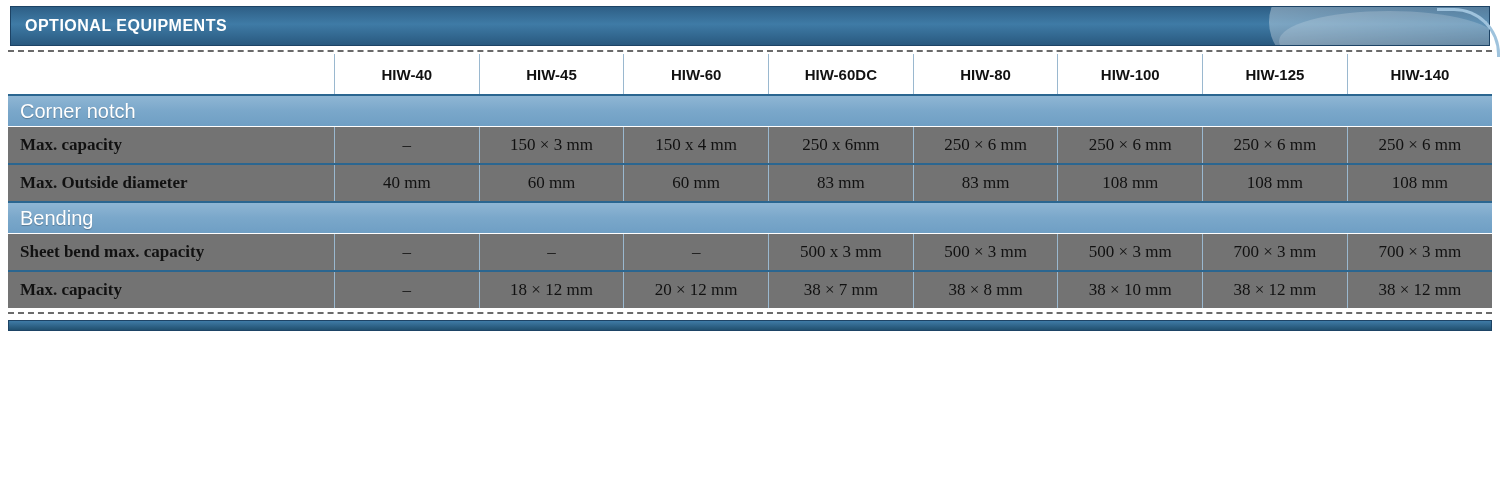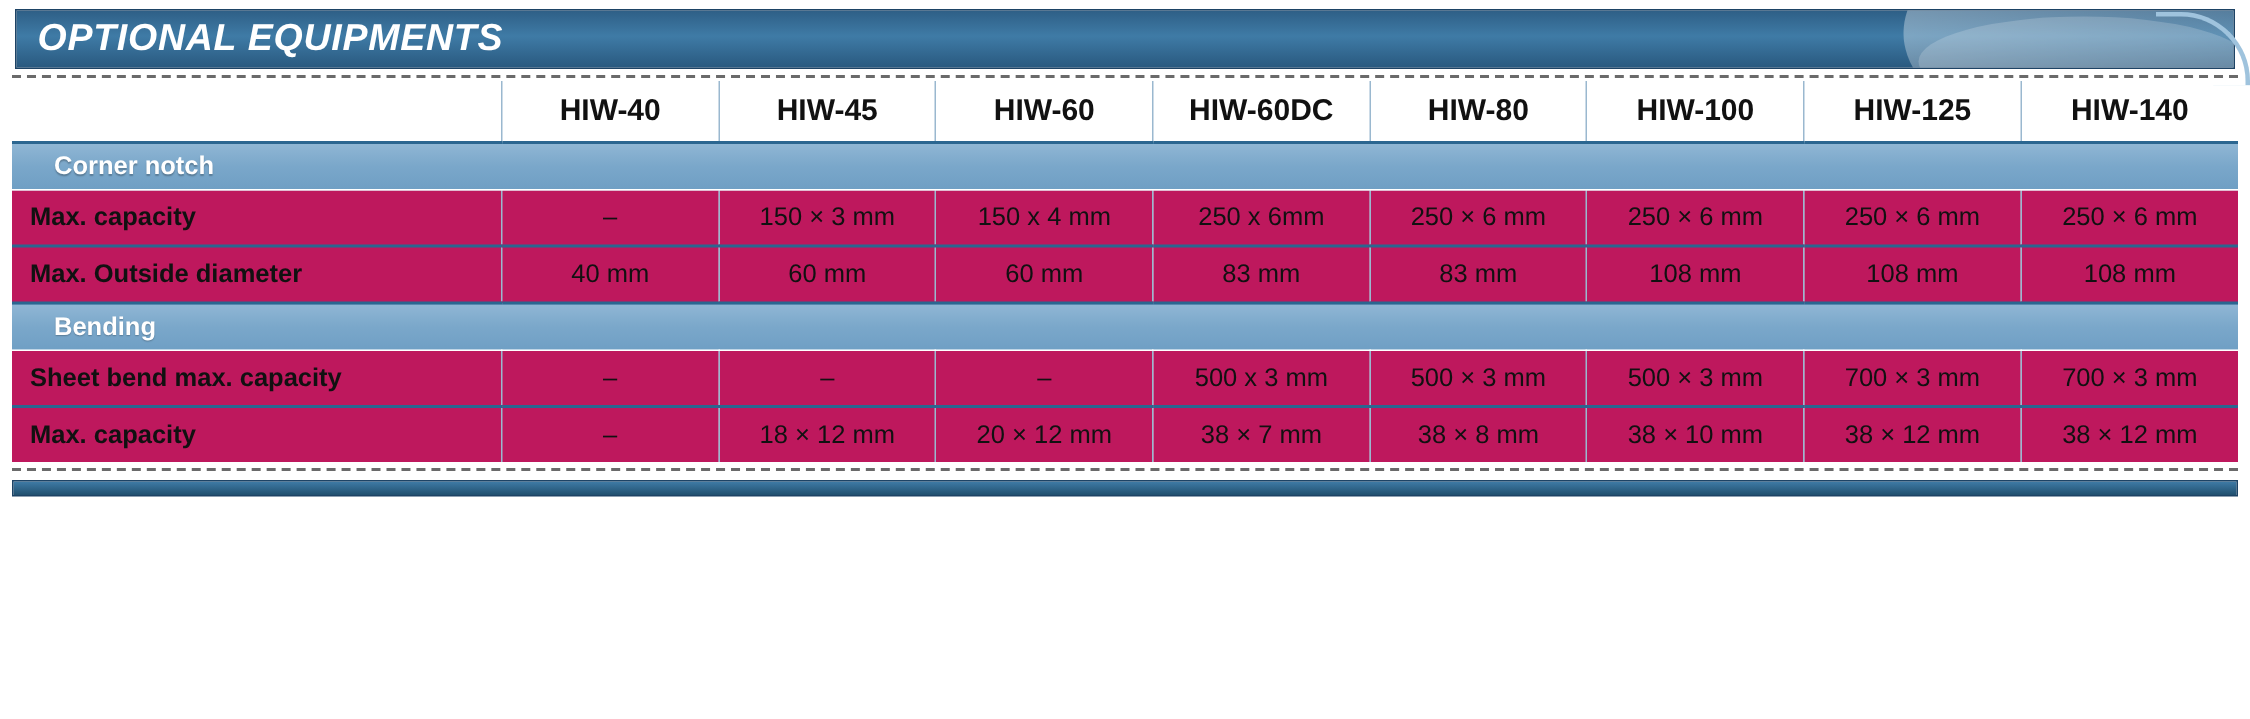--- a/index.html
+++ b/index.html
@@ -28,22 +28,21 @@
     background: linear-gradient(to bottom, #2e5f86 0%, #3f7ba6 45%, #29597f 100%);
     border: 1px solid #1d4365;
     overflow: hidden;
   }
   .banner-title {
     position: absolute;
     left: 14px;
     top: 50%;
     transform: translateY(-50%);
     color: #ffffff;
-    font-size: 25px;
-    font-style: italic;
+    font-size: 16px;
     font-weight: bold;
     letter-spacing: 0.5px;
     white-space: nowrap;
   }
   .banner-swoosh {
     position: absolute;
     right: -40px;
     top: -60px;
     width: 260px;
     height: 150px;
@@ -90,51 +89,52 @@
   table.spec col.label-col { width: 22%; }
   table.spec col.model-col { width: 9.75%; }
 
   table.spec th, table.spec td {
     padding: 0;
     vertical-align: middle;
   }
 
   tr.model-head th {
     height: 40px;
-    font-size: 20px;
+    font-size: 15px;
     font-weight: bold;
     text-align: center;
     color: #111;
     background: #ffffff;
     border-bottom: 2px solid #2b6690;
     border-left: 1px solid #9ab8cf;
   }
   tr.model-head th.first {
     border-left: none;
     border-bottom: 2px solid #2b6690;
   }
 
   tr.section td {
     background: linear-gradient(to bottom, #8fb6d4 0%, #7aa7ca 50%, #6f9fc4 100%);
     color: #ffffff;
-    font-size: 17px;
-    font-weight: bold;
+    font-size: 20px;
+    font-weight: normal;
     height: 30px;
-    padding-left: 28px;
+    padding-left: 12px;
     border-top: 1px solid #ffffff;
     border-bottom: 1px solid #ffffff;
     text-shadow: 0 1px 1px rgba(0,0,0,0.25);
   }
 
   tr.data td {
     height: 36px;
     text-align: center;
     font-size: 17px;
     border-left: 1px solid #9ab8cf;
-    background: #be185d;
+    background: #737373;
+    font-family: Liberation Serif, serif;
   }
   tr.data td.rowlabel {
     text-align: left;
     font-weight: bold;
     padding-left: 12px;
     border-left: none;
     font-size: 17px;
   }
   tr.data.with-underline td {
     border-bottom: 2px solid #2b6690;

